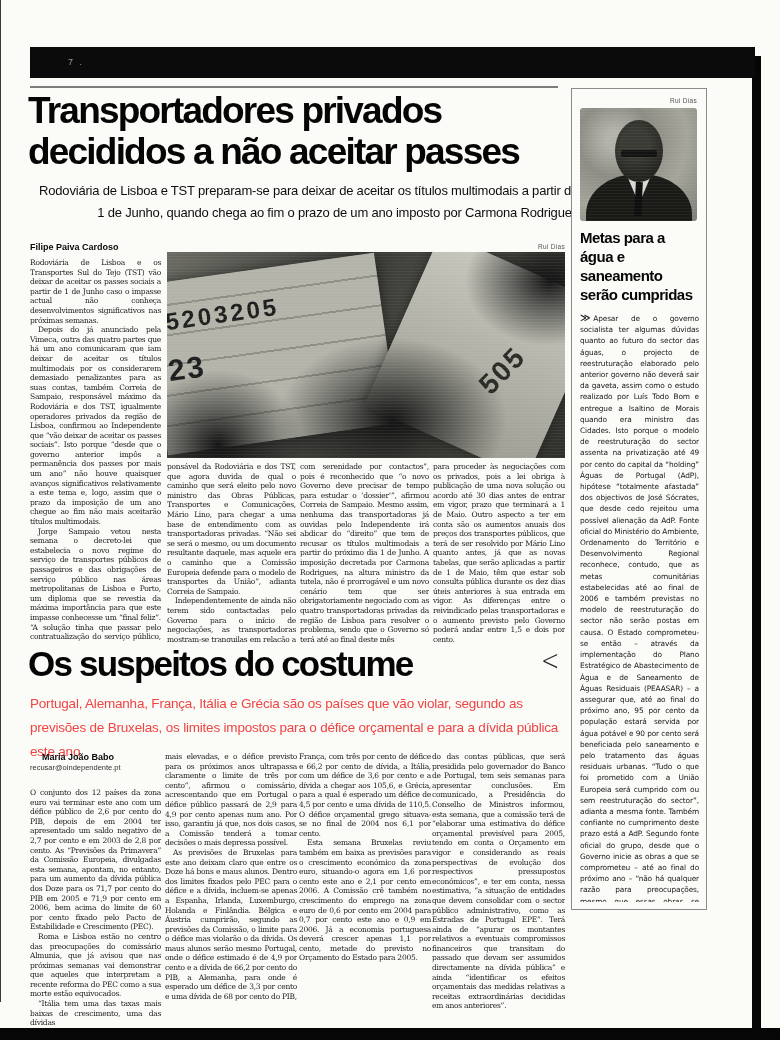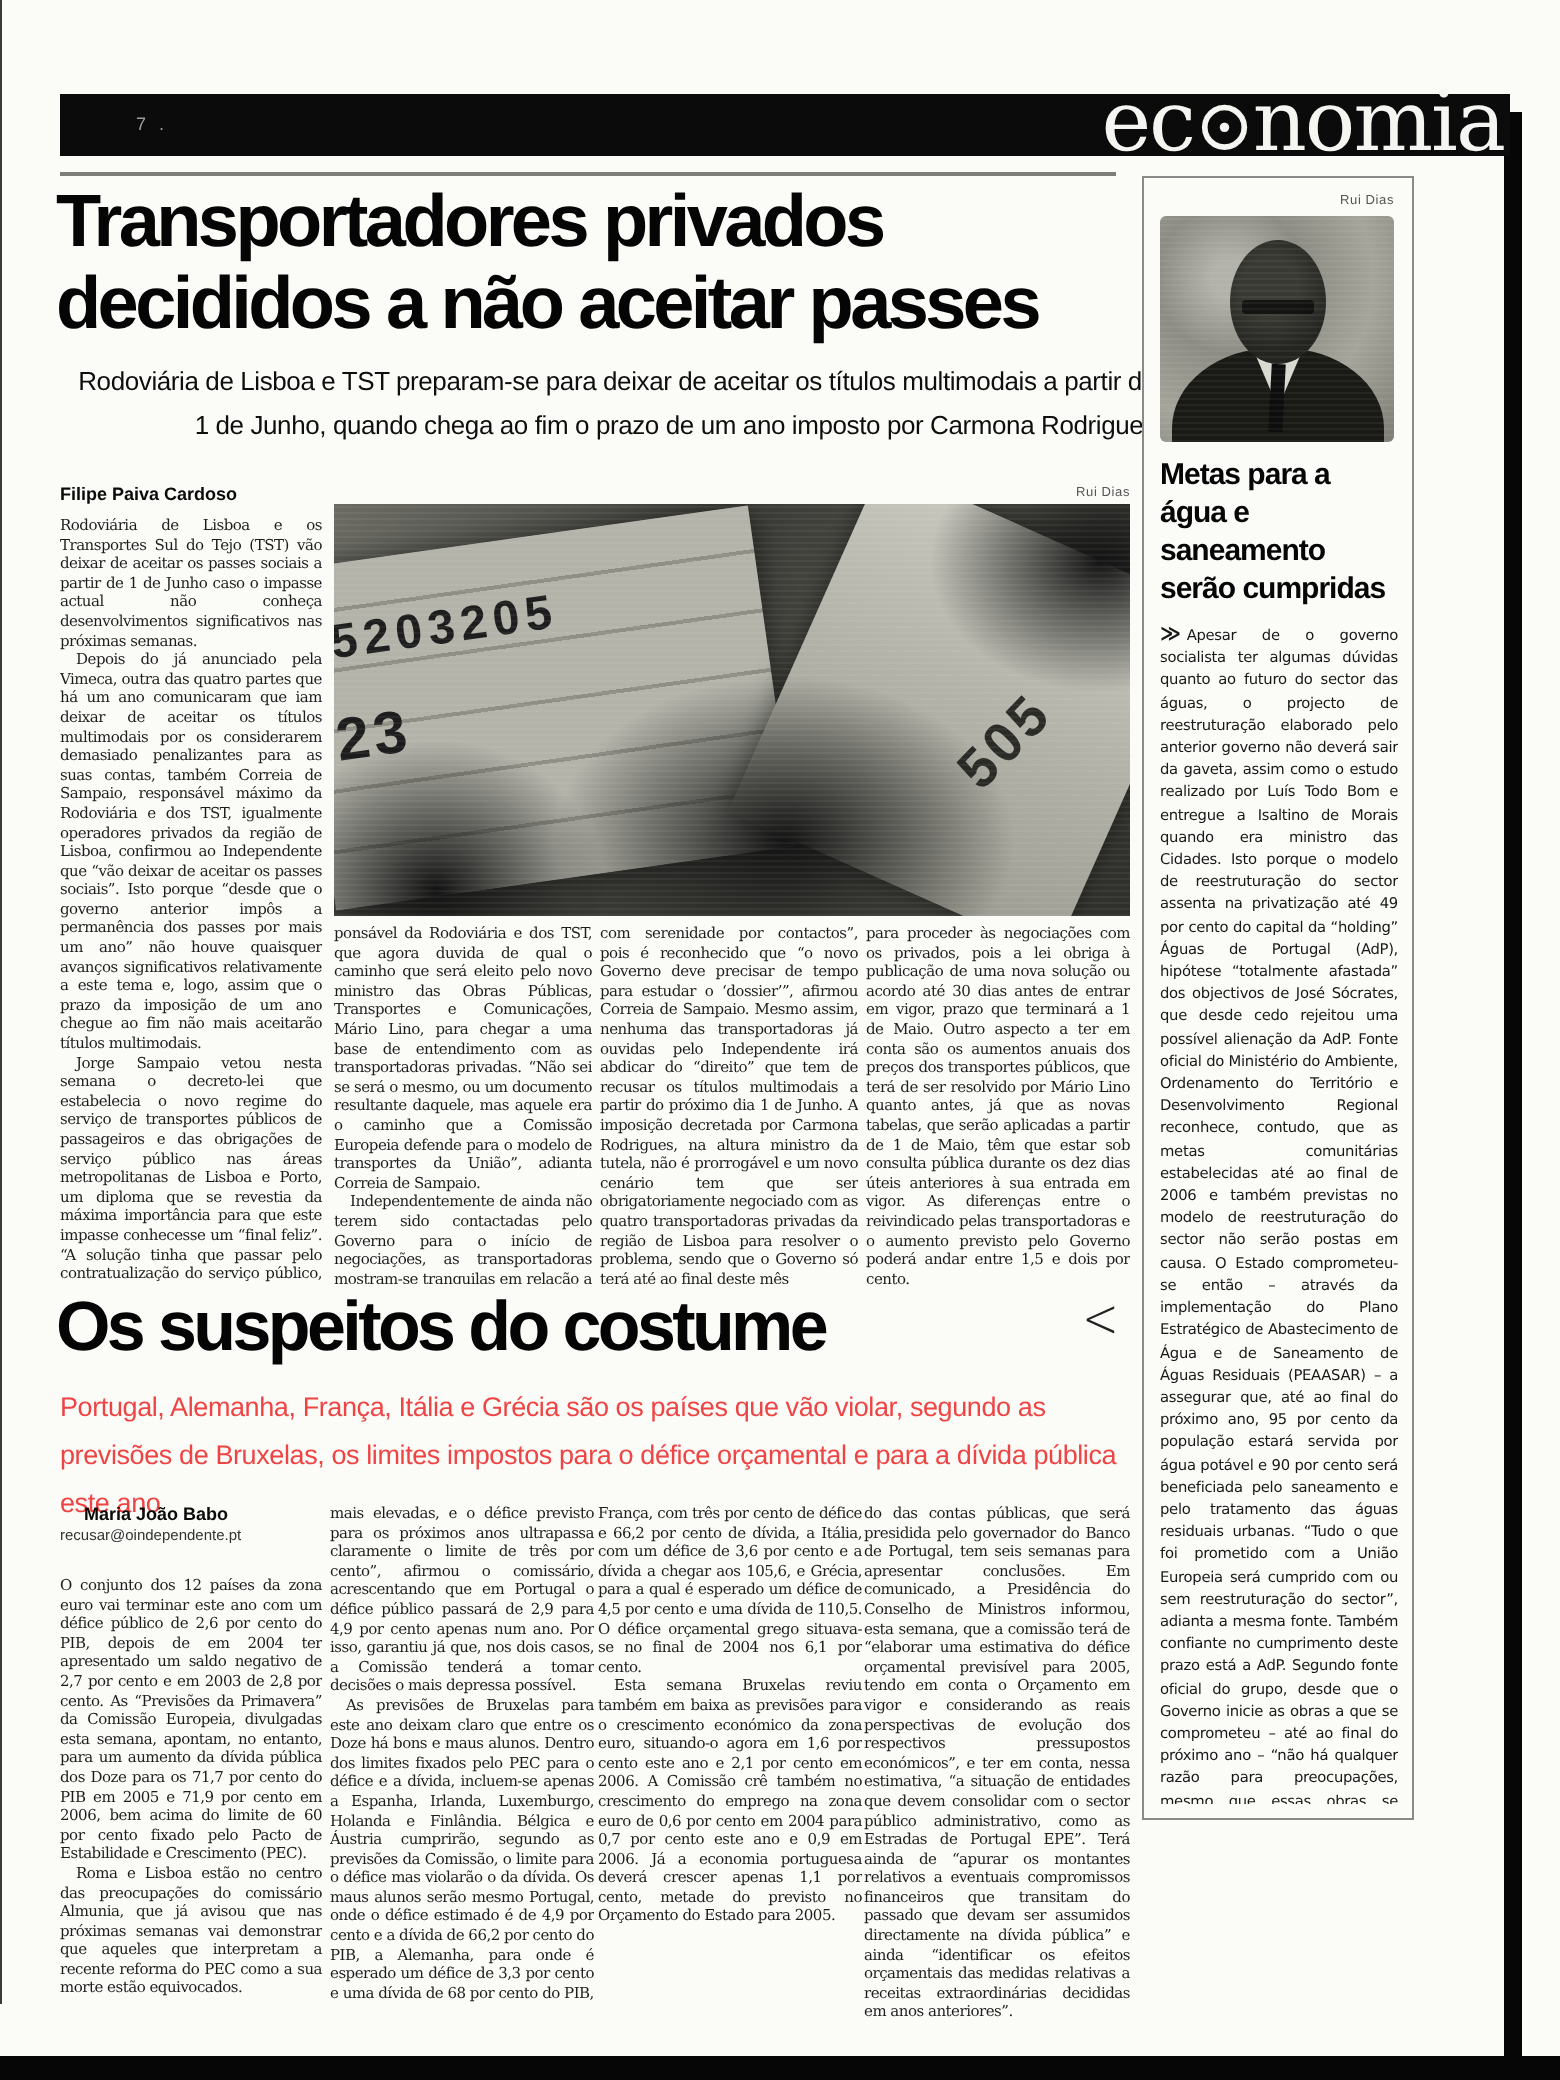--- a/index.html
+++ b/index.html
@@ -87,21 +87,20 @@
 </style>
 </head>
 <body>
 
 <div class="abs left-hairline"></div>
 <div class="abs right-black-bar"></div>
 <div class="abs bottom-black-strip"></div>
 
 <div class="abs header-bar">
   <span class="page-number">7 .</span>
-  <span class="section-title"><span>ec</span><span class="logo-o">⊙</span><span>nomia</span></span>
 </div>
 <div class="abs underbar-smudge"></div>
 
 <h1 class="abs headline-1" style="margin:0">Transportadores privados decididos a não aceitar passes</h1>
 <div class="abs deck-1">Rodoviária de Lisboa e TST preparam-se para deixar de aceitar os títulos multimodais a partir de 1 de Junho, quando chega ao fim o prazo de um ano imposto por Carmona Rodrigues</div>
 <div class="abs byline-1">Filipe Paiva Cardoso</div>
 
 <div class="abs photo-credit credit-main">Rui Dias</div>
 <div class="abs passes-photo">
   <div class="ticket ticket-1">
@@ -136,20 +135,21 @@
 
 <h2 class="abs headline-2" style="margin:0">Os suspeitos do costume</h2>
 <div class="abs deck-2">Portugal, Alemanha, França, Itália e Grécia são os países que vão violar, segundo as previsões de Bruxelas, os limites impostos para o défice orçamental e para a dívida pública este ano</div>
 <div class="abs byline-2">
   <div class="name">Maria João Babo</div>
   <div class="email">recusar@oindependente.pt</div>
 </div>
 <div class="news-col a2-col1">
     <p>O conjunto dos 12 países da zona euro vai terminar este ano com um défice público de 2,6 por cento do PIB, depois de em 2004 ter apresentado um saldo negativo de 2,7 por cento e em 2003 de 2,8 por cento. As “Previsões da Primavera” da Comissão Europeia, divulgadas esta semana, apontam, no entanto, para um aumento da dívida pública dos Doze para os 71,7 por cento do PIB em 2005 e 71,9 por cento em 2006, bem acima do limite de 60 por cento fixado pelo Pacto de Estabilidade e Crescimento (PEC).</p>
     <p class="indent">Roma e Lisboa estão no centro das preocupações do comissário Almunia, que já avisou que nas próximas semanas vai demonstrar que aqueles que interpretam a recente reforma do PEC como a sua morte estão equivocados.</p>
+    <p class="indent">“Itália tem uma das taxas mais baixas de crescimento, uma das dívidas</p>
   </div>
 <div class="news-col a2-col2">
     <p>mais elevadas, e o défice previsto para os próximos anos ultrapassa claramente o limite de três por cento”, afirmou o comissário, acrescentando que em Portugal o défice público passará de 2,9 para 4,9 por cento apenas num ano. Por isso, garantiu já que, nos dois casos, a Comissão tenderá a tomar decisões o mais depressa possível.</p>
     <p class="indent">As previsões de Bruxelas para este ano deixam claro que entre os Doze há bons e maus alunos. Dentro dos limites fixados pelo PEC para o défice e a dívida, incluem-se apenas a Espanha, Irlanda, Luxemburgo, Holanda e Finlândia. Bélgica e Áustria cumprirão, segundo as previsões da Comissão, o limite para o défice mas violarão o da dívida. Os maus alunos serão mesmo Portugal, onde o défice estimado é de 4,9 por cento e a dívida de 66,2 por cento do PIB, a Alemanha, para onde é esperado um défice de 3,3 por cento e uma dívida de 68 por cento do PIB,</p>
   </div>
 <div class="news-col a2-col3">
     <p>França, com três por cento de défice e 66,2 por cento de dívida, a Itália, com um défice de 3,6 por cento e a dívida a chegar aos 105,6, e Grécia, para a qual é esperado um défice de 4,5 por cento e uma dívida de 110,5. O défice orçamental grego situava-se no final de 2004 nos 6,1 por cento.</p>
     <p class="indent">Esta semana Bruxelas reviu também em baixa as previsões para o crescimento económico da zona euro, situando-o agora em 1,6 por cento este ano e 2,1 por cento em 2006. A Comissão crê também no crescimento do emprego na zona euro de 0,6 por cento em 2004 para 0,7 por cento este ano e 0,9 em 2006. Já a economia portuguesa deverá crescer apenas 1,1 por cento, metade do previsto no Orçamento do Estado para 2005.</p>
   </div>
 <div class="news-col a2-col4">

